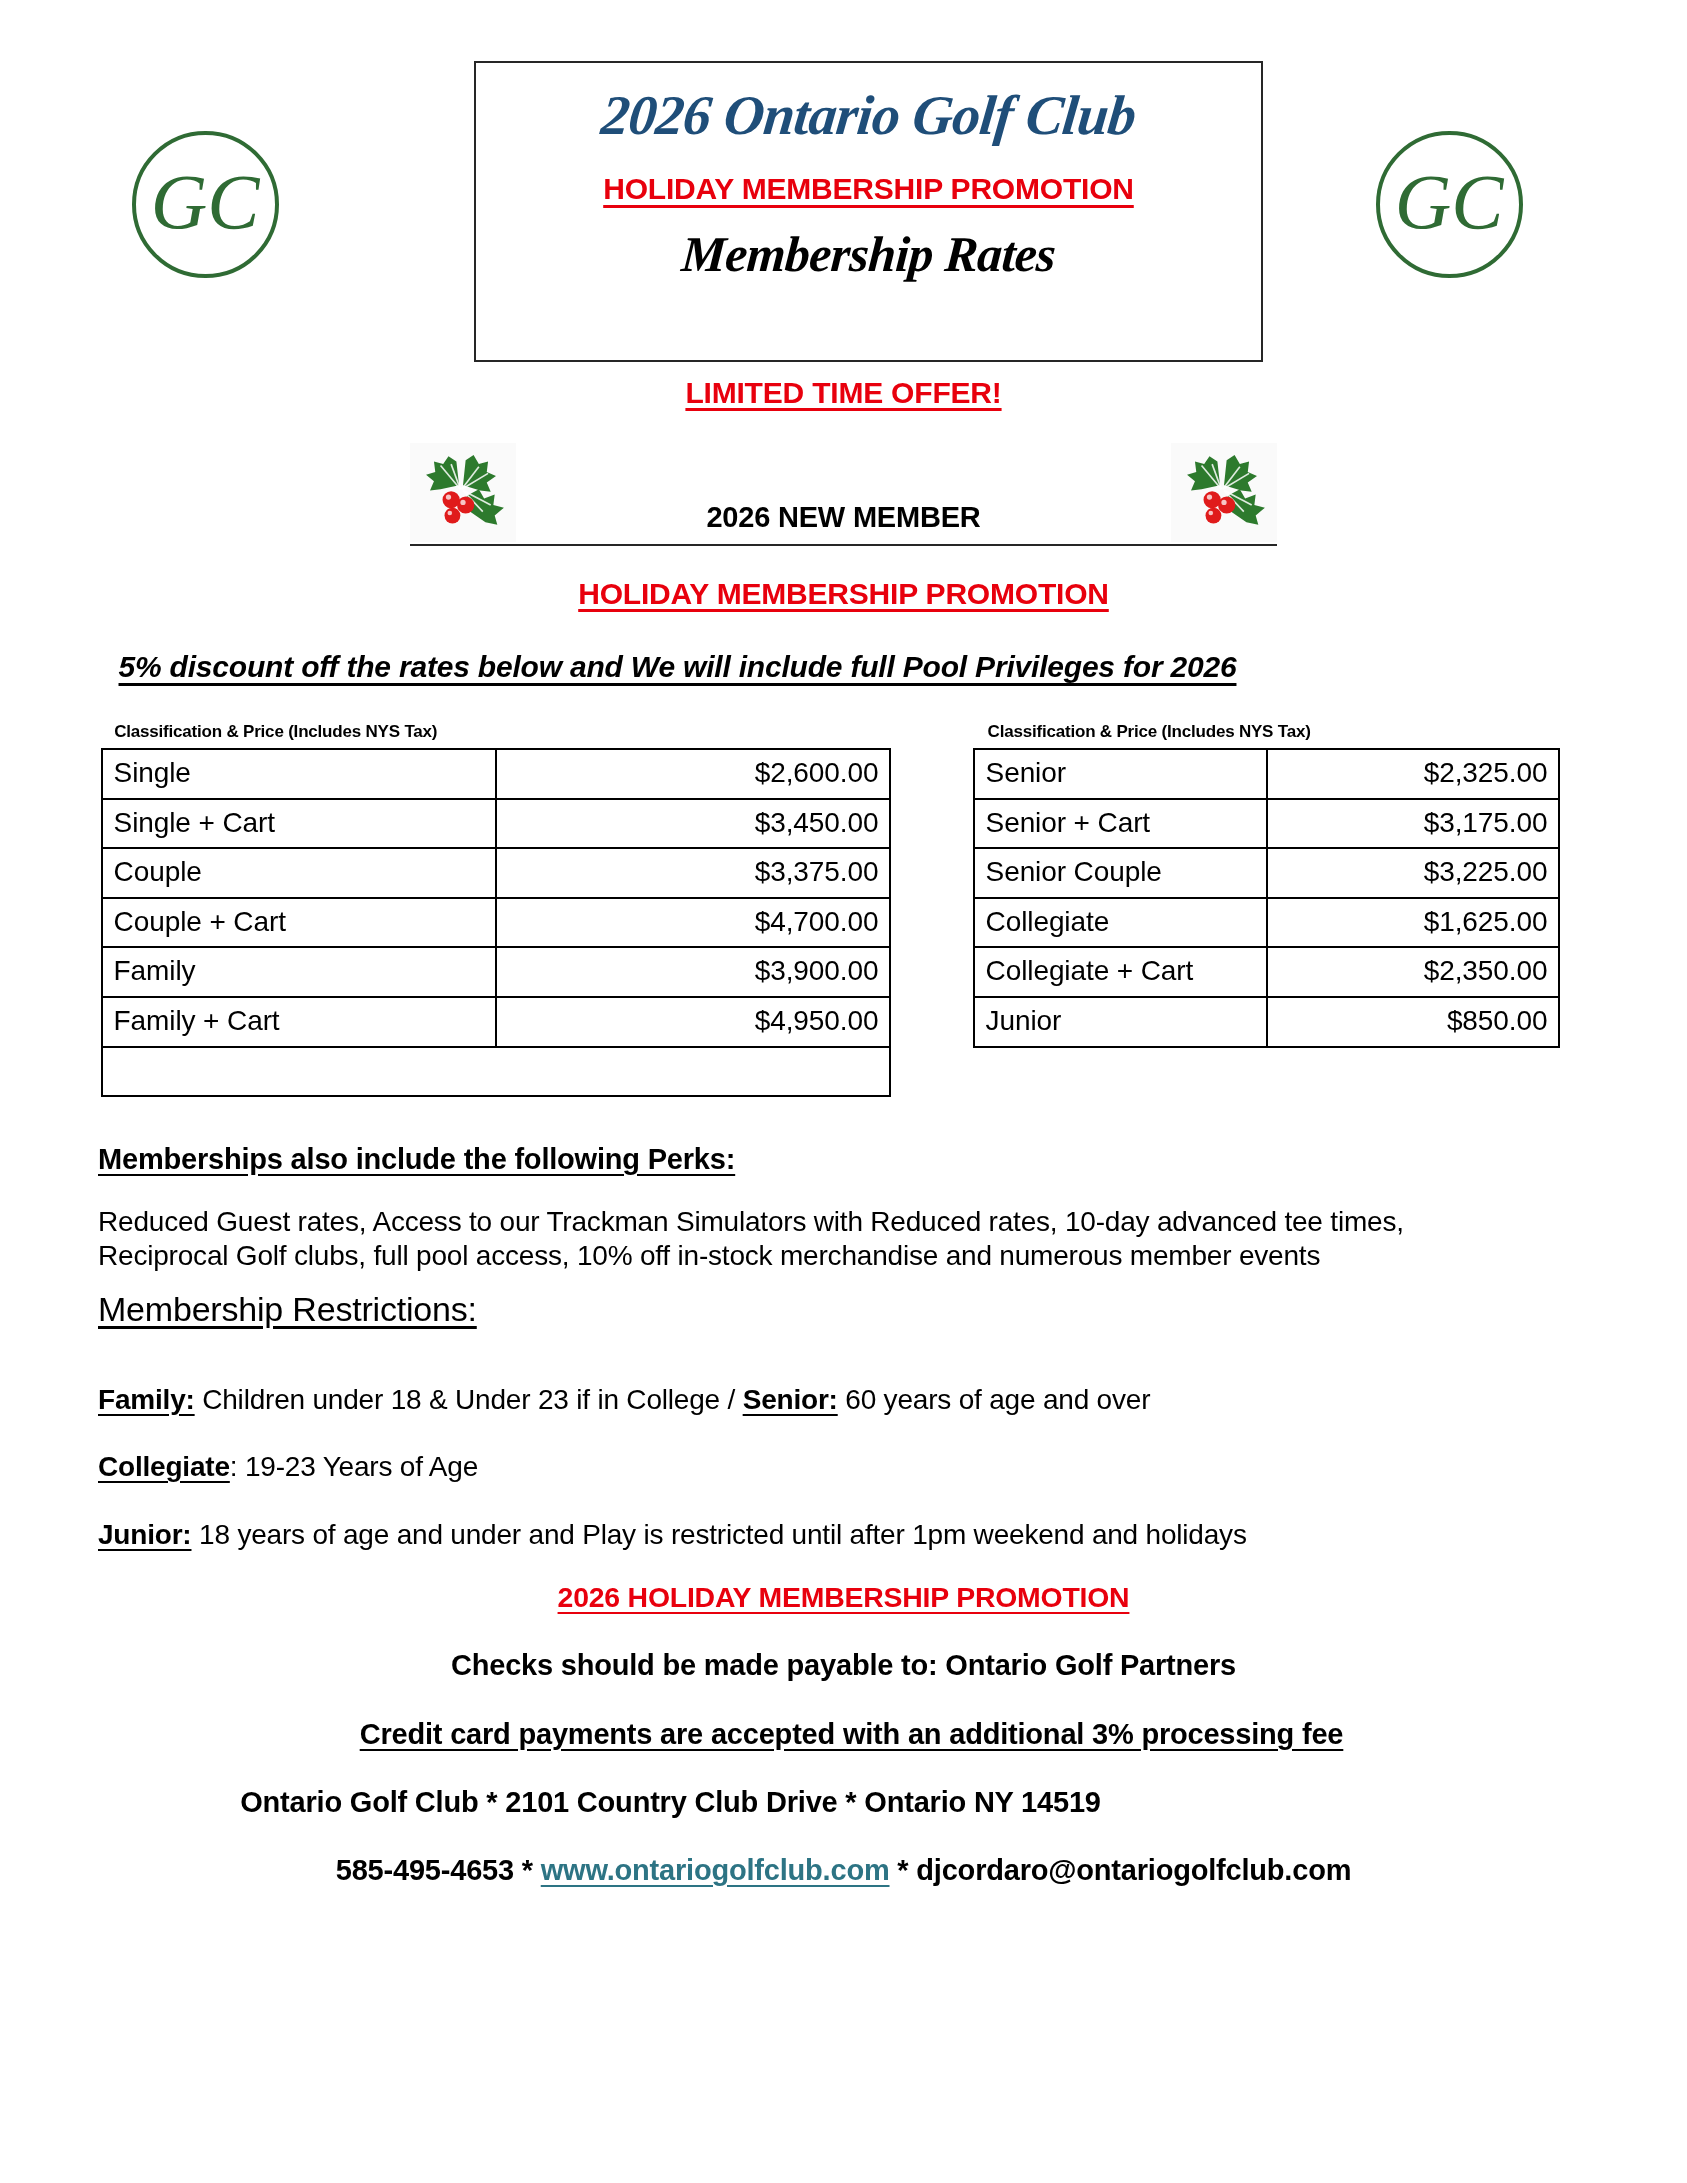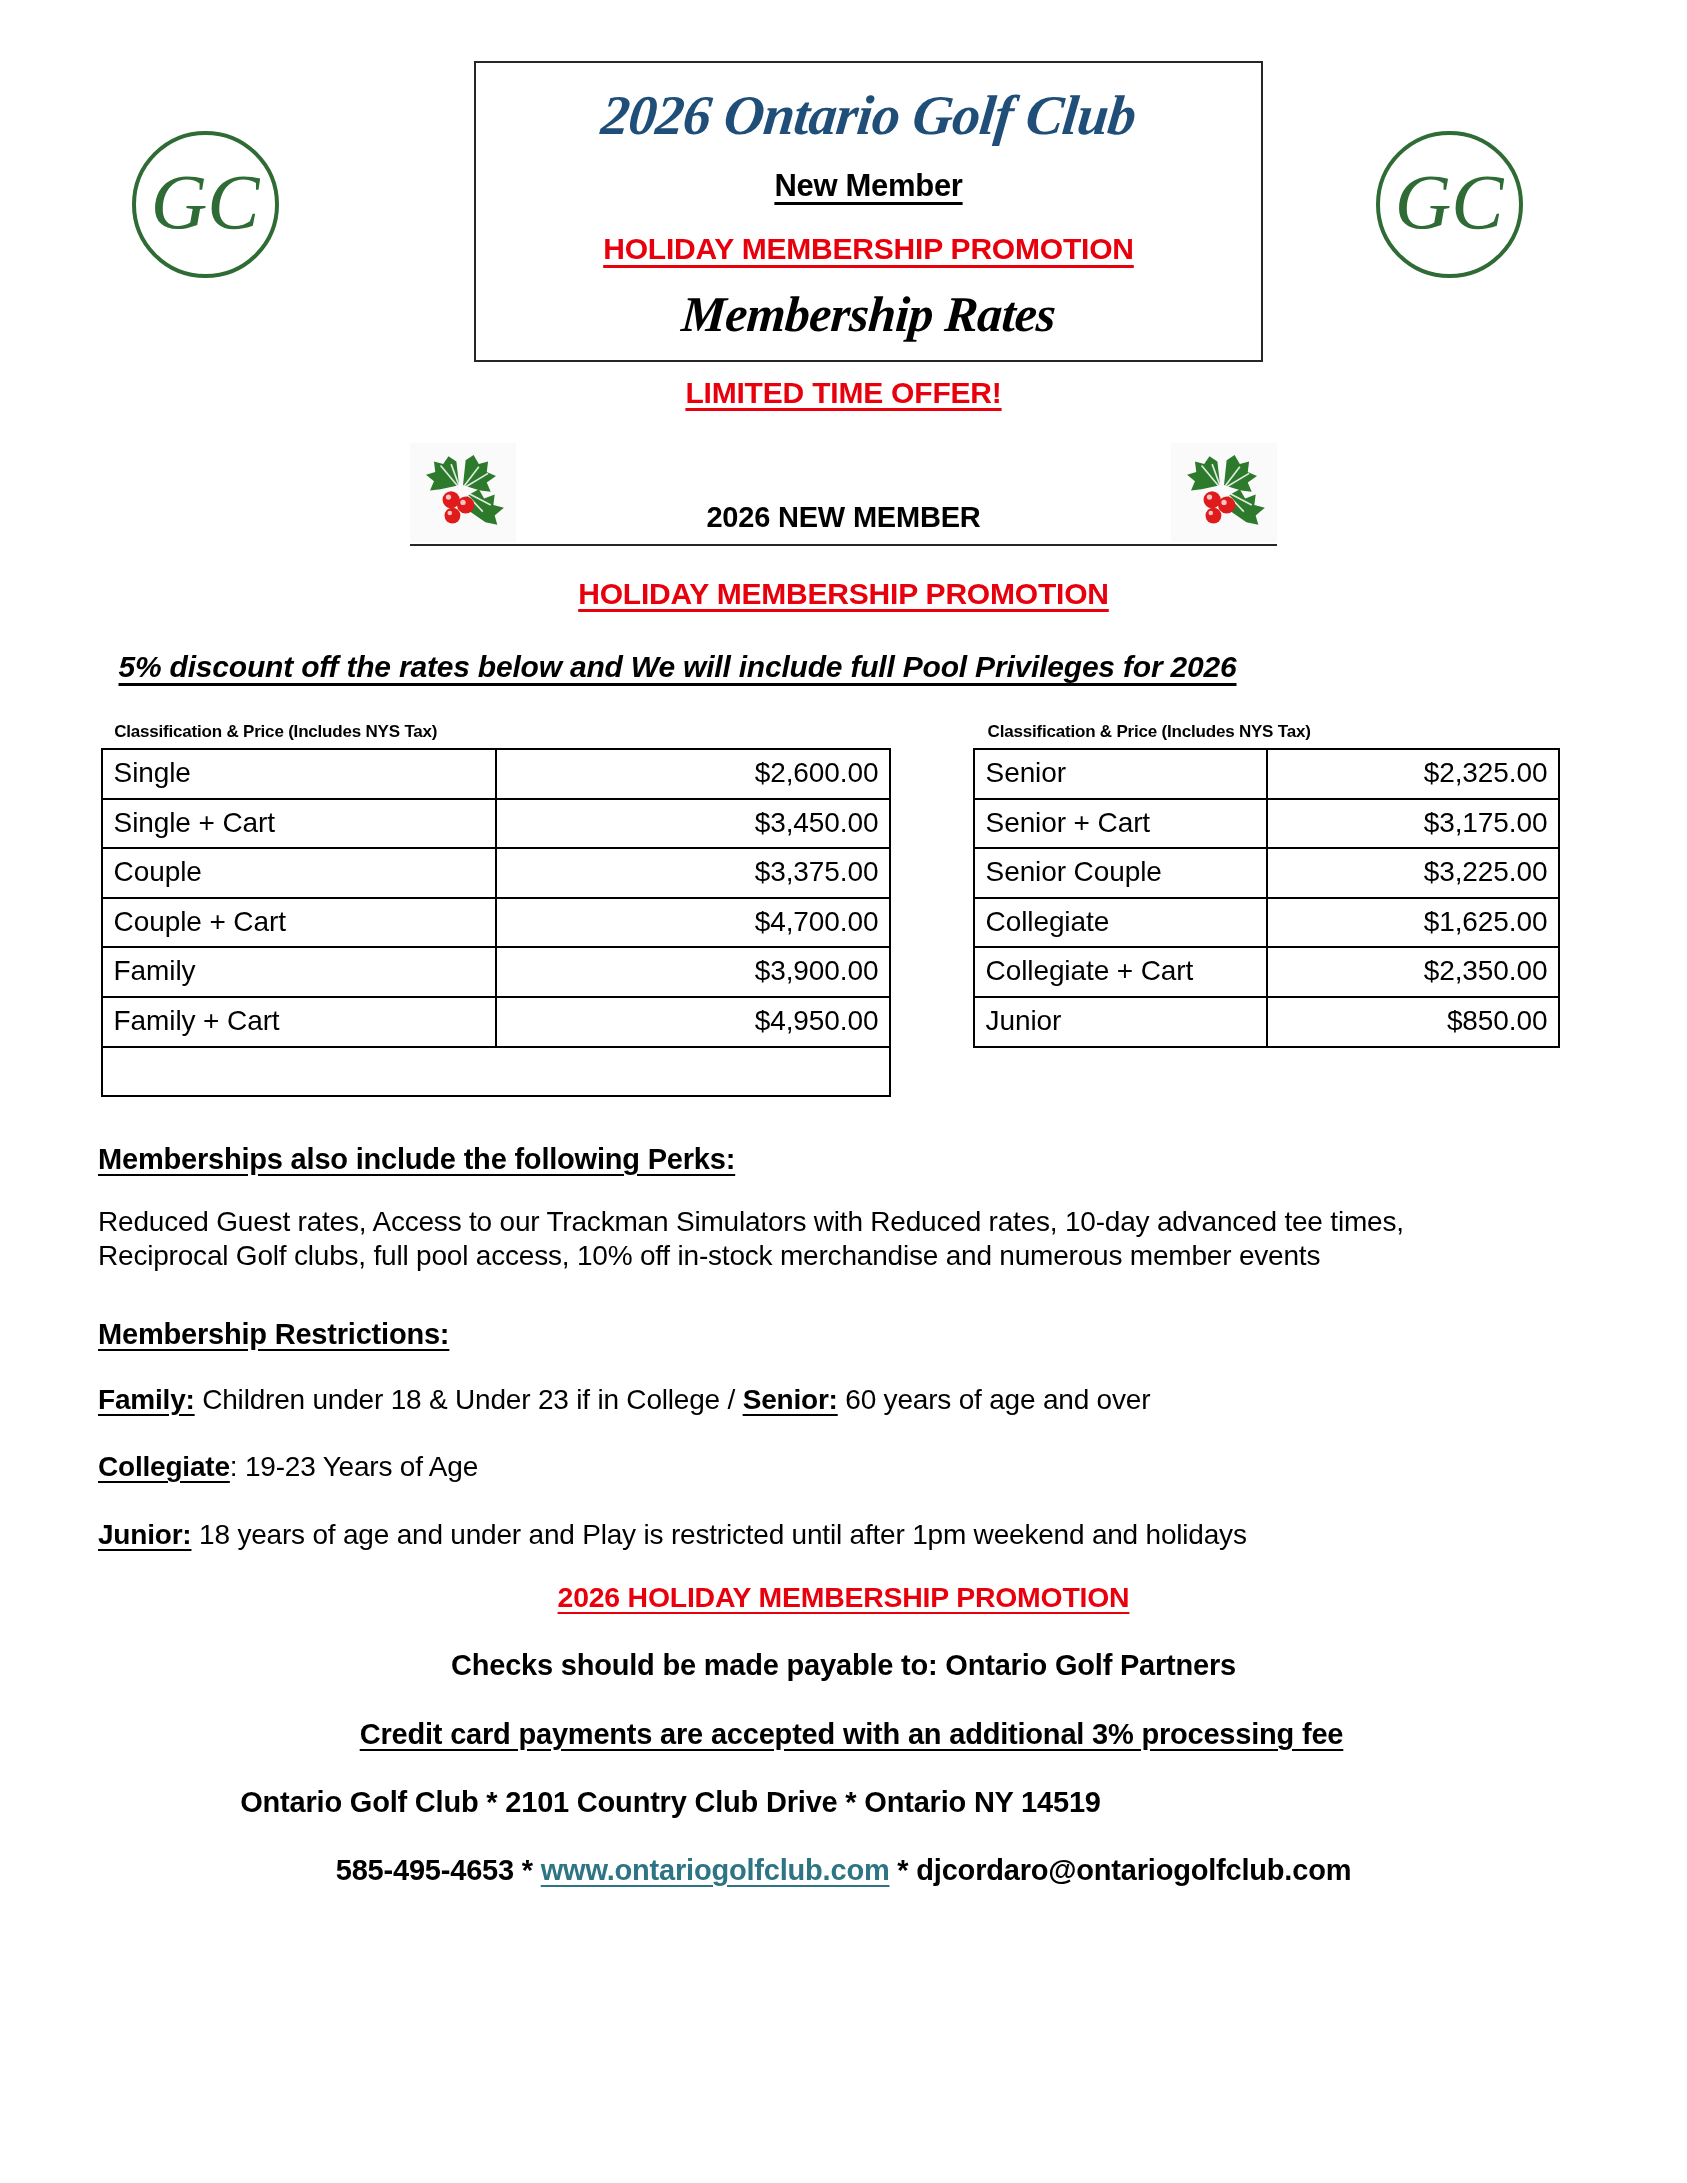--- a/index.html
+++ b/index.html
@@ -208,21 +208,21 @@
     left: 98px;
     width: 1491px;
     font-size: 28px;
     letter-spacing: -0.2px;
     line-height: 1.22;
   }
   .u { text-decoration: underline; text-underline-offset: 4.6px; }
 
   .perks-head   { top: 1142px; font-size: 29px; font-weight: bold; }
   .perks-body   { top: 1205px; }
-  .restr-head   { top: 1317px; font-size: 29px; font-weight: bold; }
+  .restr-head   { top: 1289px; font-size: 34px; font-weight: normal; }
   .restr-family { top: 1383px; }
   .restr-coll   { top: 1450px; }
   .restr-junior { top: 1518px; }
 
   .promo-red-3 {
     position: absolute;
     left: 0;
     top: 1581px;
     width: 1687px;
     text-align: center;
@@ -276,21 +276,20 @@
   </div>
 
   <div class="logo logo-right">
     <svg width="138" height="138" viewBox="0 0 208 208">
       <text x="104" y="140" font-family="Liberation Serif, serif" font-style="italic" font-size="118" fill="#2f6b34" text-anchor="middle">GC</text>
     </svg>
   </div>
 
   <div class="header-box">
     <div class="club-title">2026 Ontario Golf Club</div>
-    <div class="new-member">New Member</div>
     <div class="promo-red-1">HOLIDAY MEMBERSHIP PROMOTION</div>
     <div class="rates-script">Membership Rates</div>
   </div>
 
   <div class="limited">LIMITED TIME OFFER!</div>
 
   <div class="holly-band">
     <div class="holly holly-left">
       <svg width="106" height="99" viewBox="0 0 160 150">
         <g fill="#2d7a2d">

